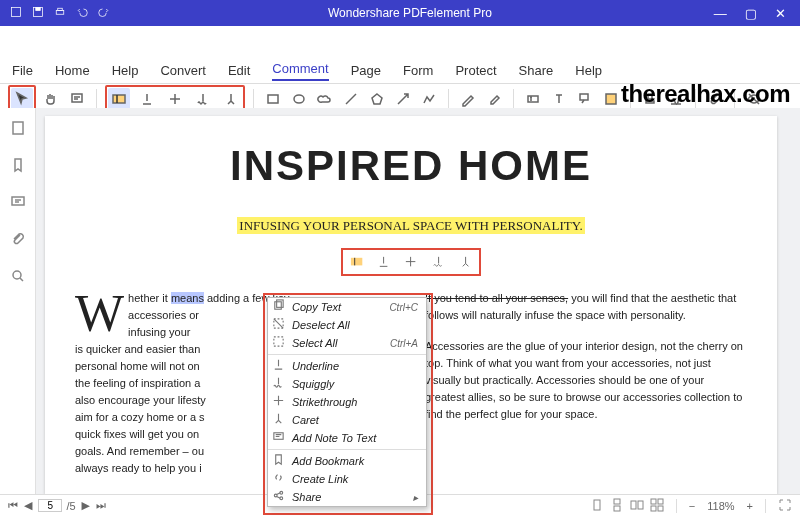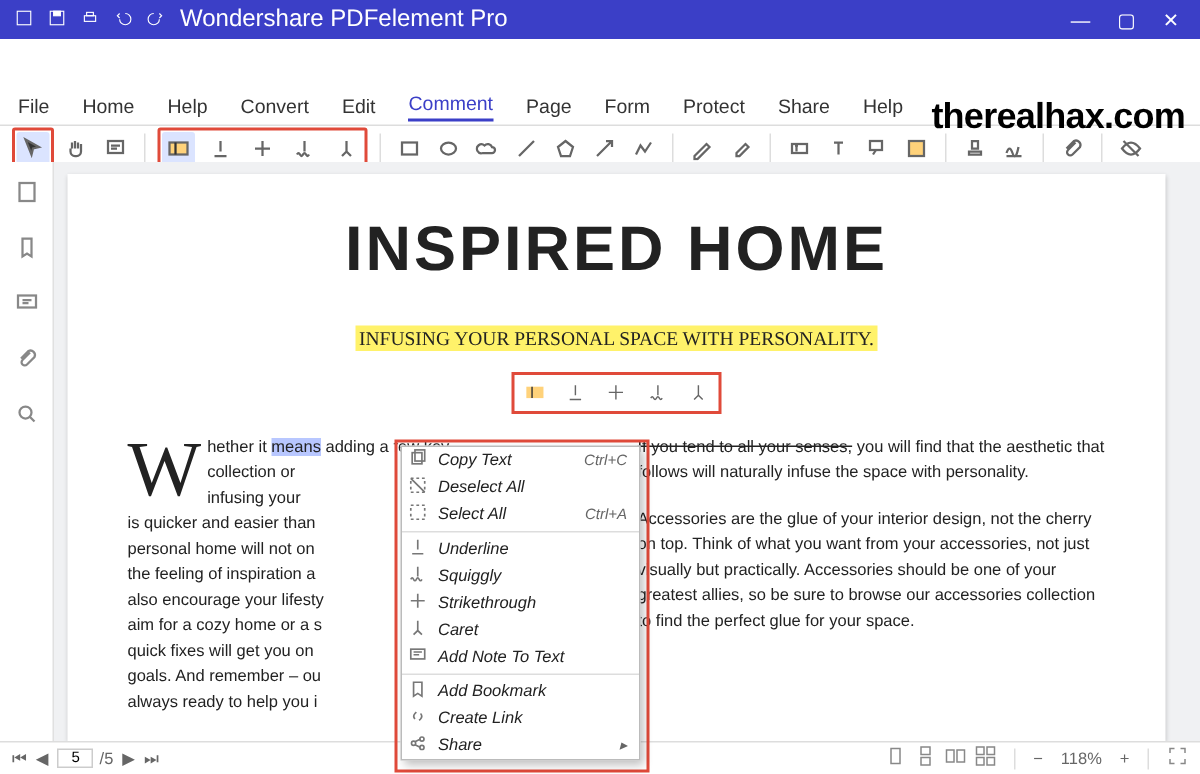--- a/index.html
+++ b/index.html
@@ -1,47 +1,47 @@
 <!DOCTYPE html>
 <html><head>
 <meta charset="utf-8">
 <style>
 * { margin: 0; padding: 0; box-sizing: border-box; font-family: -apple-system, "Segoe UI", Arial, sans-serif; }
 body { width: 800px; height: 516px; background: #fff; overflow: hidden; font-size: 12px; color: #222; position: relative; }
 
 .titlebar { height: 26px; background: #3b3fc7; display: flex; align-items: center; color: #fff; font-size: 11px; }
 .titlebar .qat { display: flex; gap: 10px; padding: 0 10px; }
 .titlebar .qat svg { width: 12px; height: 12px; stroke: #fff; fill: none; }
-.titlebar .title { flex: 1; font-size: 16px; }
+.titlebar .title { flex: 1; text-align: center; font-size: 12px; }
 .titlebar .winbtns { display: flex; gap: 18px; padding: 0 14px; font-size: 13px; }
 
 .menubar { height: 26px; background: #fff; display: flex; align-items: center; gap: 22px; padding: 0 12px; font-size: 13px; color: #333; border-bottom: 1px solid #ddd; margin-top: 32px; }
 .menubar .mi { cursor: pointer; }
 .menubar .mi.active { color: #3b3fc7; border-bottom: 2px solid #3b3fc7; padding-bottom: 3px; }
 
 .toolbar { height: 30px; background: #fff; display: flex; align-items: center; padding: 0 8px; gap: 4px; border-bottom: 1px solid #ddd; }
 .sep { width: 1px; height: 20px; background: #ddd; margin: 0 4px; }
 .tbtn { width: 22px; height: 22px; display: flex; align-items: center; justify-content: center; border-radius: 2px; color: #666; }
 .tbtn svg { width: 16px; height: 16px; stroke: #666; fill: none; stroke-width: 1.5; }
 .tbtn.sel { background: #dbe4ff; }
 .redbox1 { border: 2px solid #e04a3a; padding: 1px; border-radius: 2px; }
 .redbox2 { border: 2px solid #e04a3a; padding: 1px; border-radius: 2px; display: flex; gap: 6px; }
 
 .tabstrip { height: 26px; background: #eef0f3; display: flex; align-items: center; padding-left: 8px; gap: 10px; font-size: 11px; color: #555; }
 .tabstrip .homeicon svg { width: 13px; height: 13px; stroke: #555; fill: #555; }
 .tab { background: #eef0f3; padding: 0 10px; display: flex; align-items: center; }
 .tab .x { color: #888; font-size: 11px; }
 .plus { color: #888; font-size: 16px; }
-.overlay-url { position: absolute; right: 10px; top: 64px; font-size: 24px; font-weight: bold; color: #000; font-family: Arial; letter-spacing: -0.5px; }
+.overlay-url { position: absolute; right: 10px; top: 80px; font-size: 24px; font-weight: bold; color: #000; font-family: Arial; letter-spacing: -0.5px; }
 
 .workspace { position: absolute; left: 0; top: 108px; right: 0; bottom: 22px; display: flex; }
 .leftpanel { width: 36px; background: #fff; border-right: 1px solid #e0e0e0; display: flex; flex-direction: column; align-items: center; gap: 18px; padding-top: 12px; }
 .leftpanel .pbtn svg { width: 16px; height: 16px; stroke: #888; fill: none; stroke-width: 1.5; }
 .docarea { flex: 1; background: #f0f1f3; position: relative; display: flex; justify-content: center; padding-top: 8px; overflow: hidden; }
-.page { width: 732px; background: #fff; box-shadow: 0 1px 3px rgba(0,0,0,0.2); padding: 20px 40px; position: relative; }
+.page { width: 732px; background: #fff; box-shadow: 0 1px 3px rgba(0,0,0,0.2); padding: 20px 30px; position: relative; }
 .rightscroll { width: 14px; background: #f0f1f3; }
 
 .doc-title { font-family: "Arial Black", Arial; font-weight: 900; font-size: 42px; letter-spacing: 2px; text-align: center; margin-top: 6px; }
 .doc-subtitle-wrap { text-align: center; margin-top: 28px; }
 .doc-subtitle { background: #fff26a; font-family: Georgia, serif; font-size: 13px; padding: 1px 2px; }
 .floattool { display: flex; gap: 12px; justify-content: center; margin-top: 14px; border: 2px solid #e04a3a; width: 140px; padding: 4px 6px; margin-left: auto; margin-right: auto; }
 .floattool .ft { width: 16px; height: 16px; }
 .columns { display: flex; gap: 28px; margin-top: 14px; font-family: Georgia, serif; font-size: 11px; line-height: 1.55; color: #222; }
 .col { flex: 1; }
 .dropcap { float: left; font-size: 52px; line-height: 40px; font-family: Georgia, serif; margin-right: 4px; margin-top: 4px; }
@@ -304,21 +304,21 @@
               <path d="M8 3v7M3 12q1-2 2 0t2 0 2 0 2 0" stroke="#666" fill="none"></path>
             </svg></span>
         <span class="ft"><svg viewBox="0 0 16 16">
               <path d="M8 3v7M5 13l3-3 3 3" stroke="#666" fill="none"></path>
             </svg></span>
       </div>
       <div class="columns">
         <div class="col">
           <span class="dropcap">W</span>
           <span>hether it </span><span class="means">means</span><span> adding a few key</span><br>
-          <span>collection or</span><br>
+          <span>accessories or</span><br>
           <span>infusing your</span><br>
           <span>is quicker and easier than</span><br>
           <span>personal home will not on</span><br>
           <span>the feeling of inspiration a</span><br>
           <span>also encourage your lifesty</span><br>
           <span>aim for a cozy home or a s</span><br>
           <span>quick fixes will get you on</span><br>
           <span>goals. And remember – ou</span><br>
           <span>always ready to help you i</span>
         </div>

